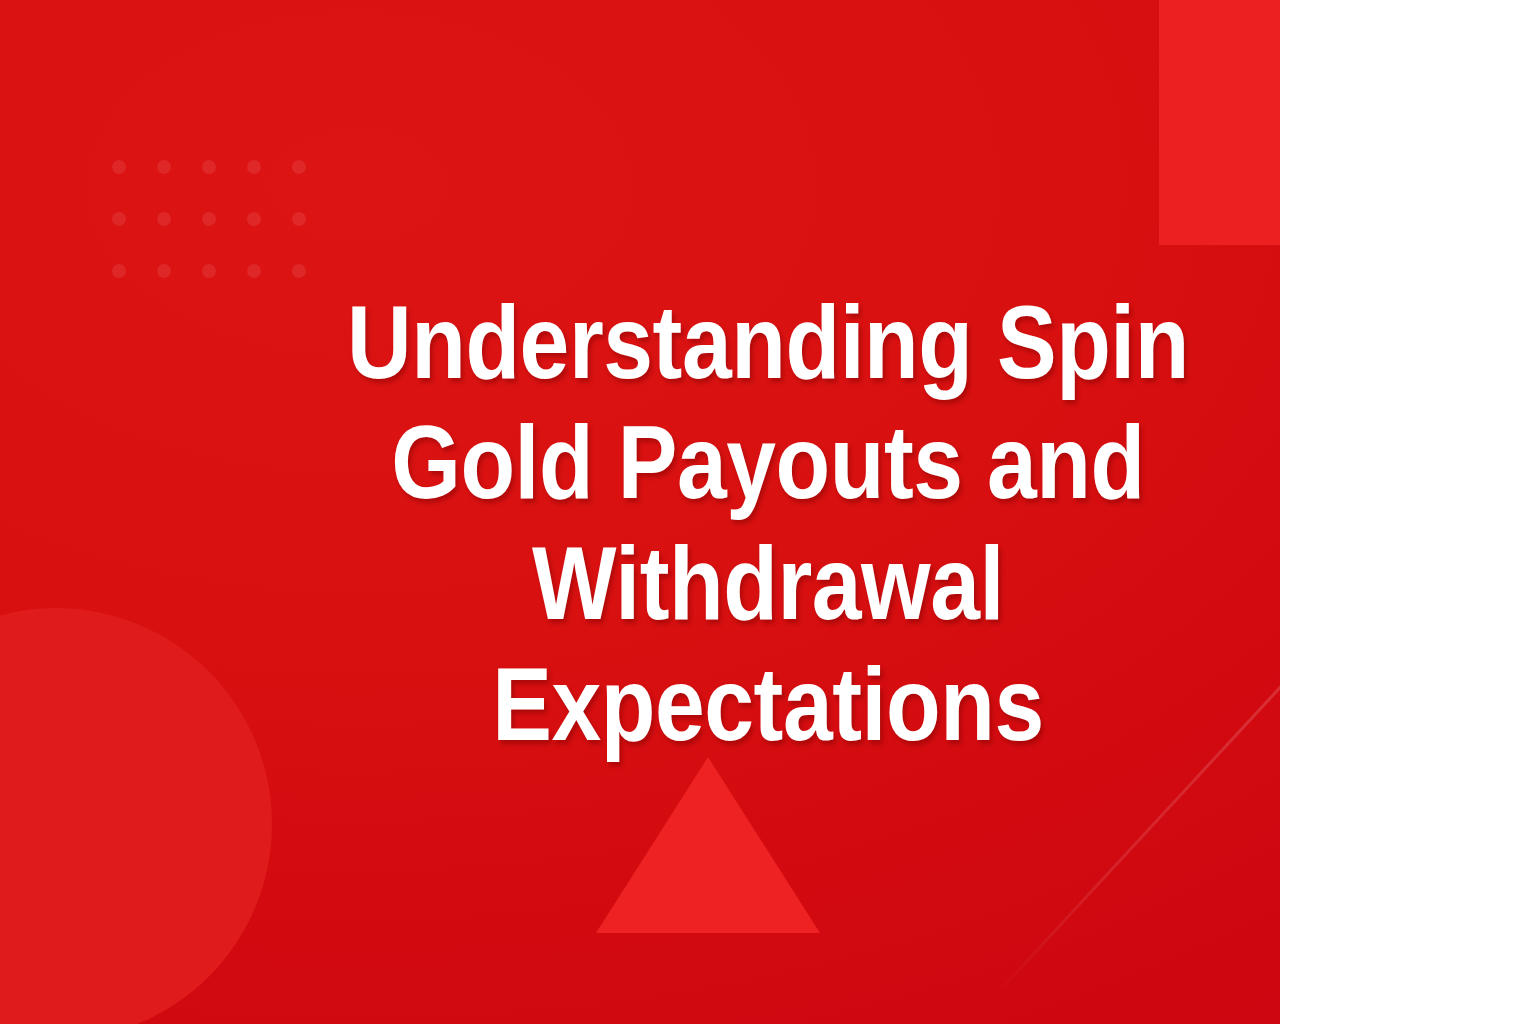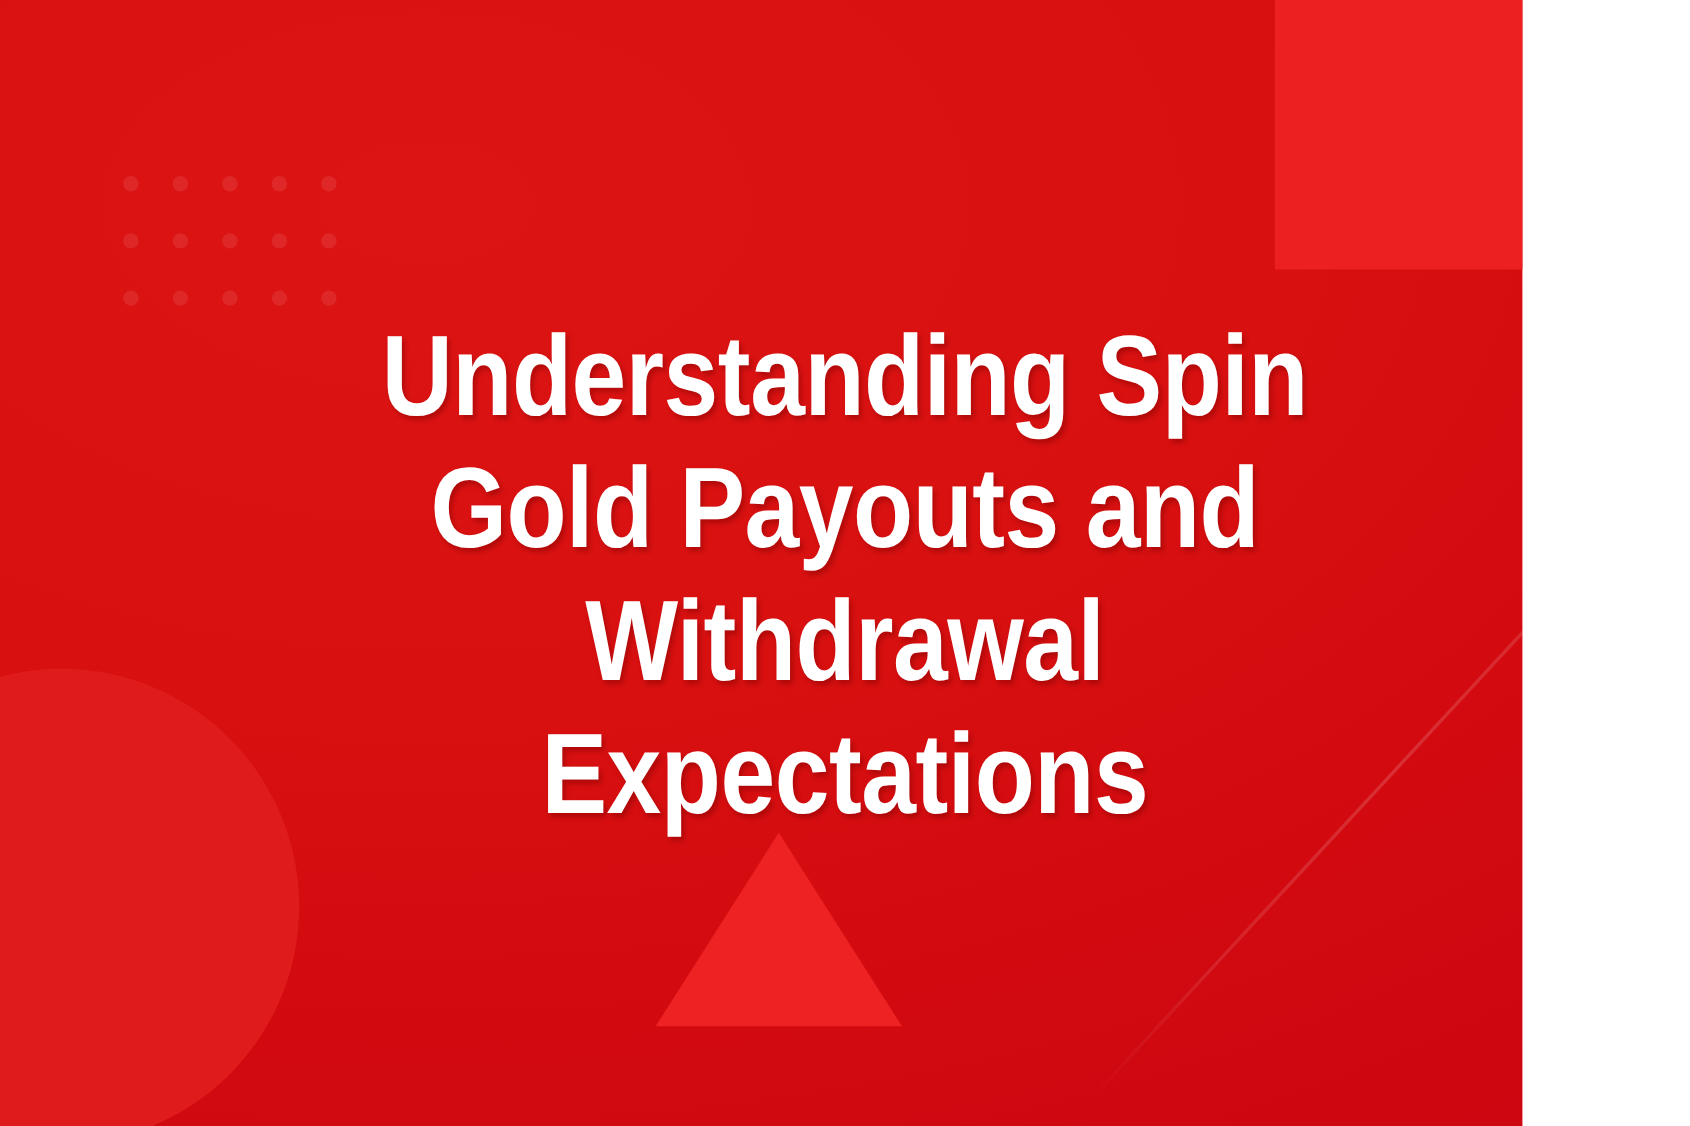--- a/index.html
+++ b/index.html
@@ -3,21 +3,21 @@
 <meta charset="utf-8">
 <style>
   html, body {
     margin: 0;
     padding: 0;
     background: #ffffff;
   }
 
   #slide {
     position: relative;
-    width: 1384px;
+    width: 1280px;
     height: 1024px;
     overflow: hidden;
     background: radial-gradient(ellipse 150% 120% at 28% 18%, #DD1414 0%, #D81010 38%, #CE0610 78%, #C90410 100%);
     font-family: "Liberation Sans", sans-serif;
   }
 
   
 
   .deco-rect-topright {
     position: absolute;

